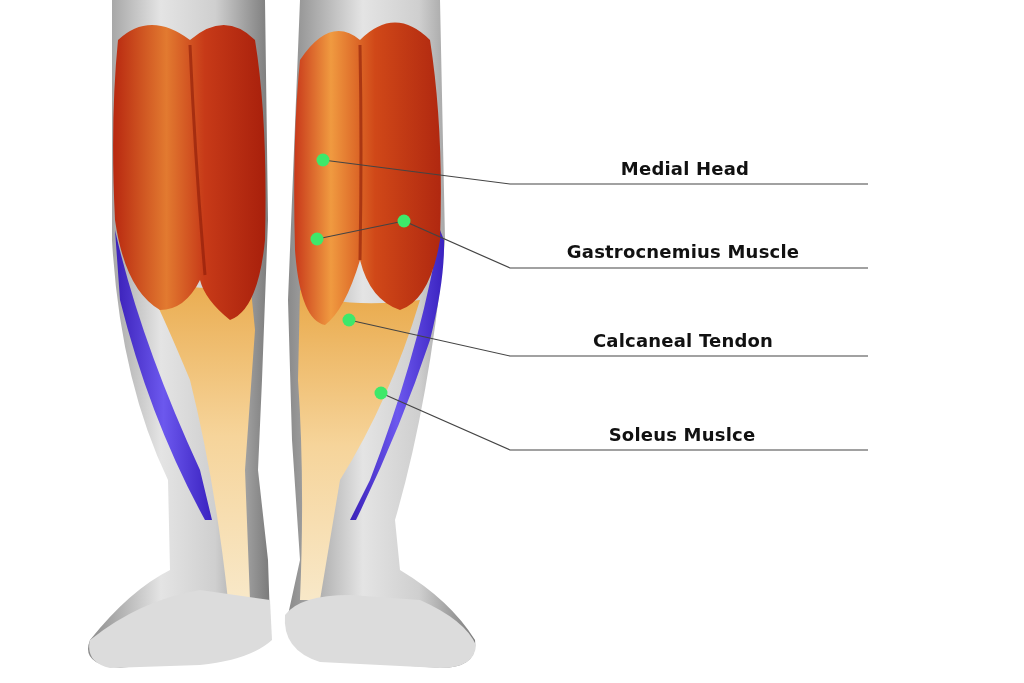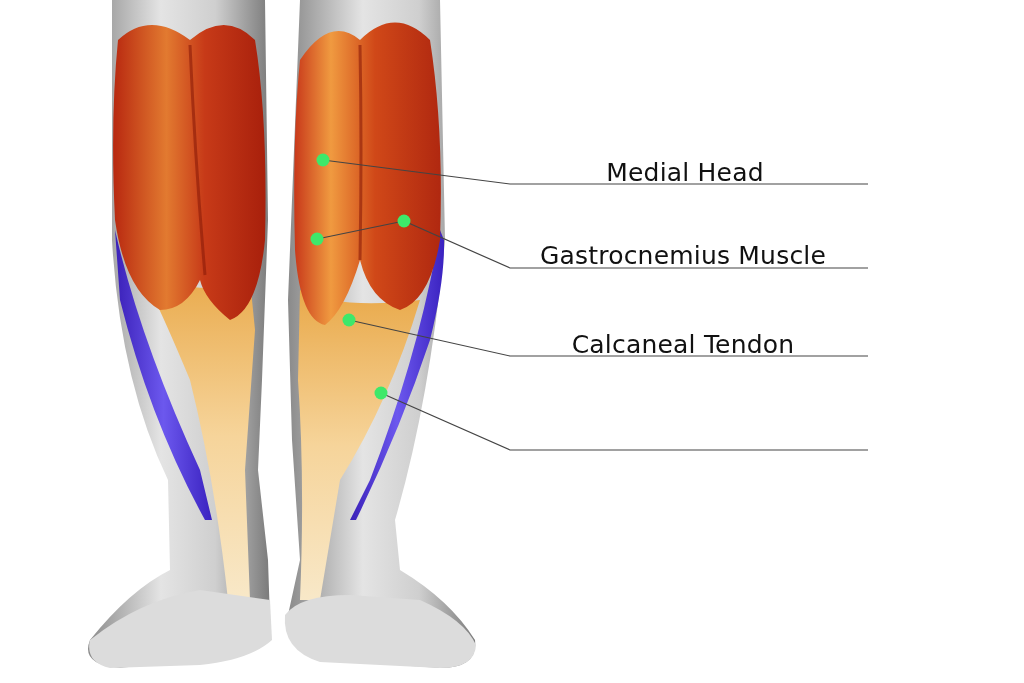--- a/index.html
+++ b/index.html
@@ -1,19 +1,19 @@
 <!DOCTYPE html>
 <html><head>
 <meta charset="utf-8">
 <style>
   html,body{margin:0;padding:0;background:#ffffff;}
   body{width:1024px;height:683px;overflow:hidden;position:relative;font-family:"DejaVu Sans","Liberation Sans",sans-serif;}
   #stage{position:absolute;left:0;top:0;width:1024px;height:683px;}
   svg{position:absolute;left:0;top:0;}
-  .label{position:absolute;font-weight:normal;font-size:25px;color:#111;white-space:nowrap;transform:translateX(-50%);letter-spacing:0.2px;}
+  .label{position:absolute;font-weight:bold;font-size:18px;color:#111;white-space:nowrap;transform:translateX(-50%);letter-spacing:0.2px;}
 </style>
 </head>
 <body>
 
 <div id="stage">
   <svg width="1024" height="683" viewBox="0 0 1024 683">
     <defs>
       <linearGradient id="muscleL" x1="0" x2="1" y1="0" y2="0">
         <stop offset="0" stop-color="#b82810"></stop>
         <stop offset="0.35" stop-color="#e27a30"></stop>
@@ -75,13 +75,14 @@
       <circle cx="317" cy="239" r="6.5"></circle>
       <circle cx="404" cy="221" r="6.5"></circle>
       <circle cx="349" cy="320" r="6.5"></circle>
       <circle cx="381" cy="393" r="6.5"></circle>
     </g>
   </svg>
 
   <div class="label" style="left:685px;top:158px;">Medial Head</div>
   <div class="label" style="left:683px;top:241px;text-align:right;">Gastrocnemius Muscle</div>
   <div class="label" style="left:683px;top:330px;text-align:center;">Calcaneal Tendon</div>
+  <div class="label" style="left:682px;top:424px;">Soleus Muslce</div>
 </div>
 
 </body></html>

